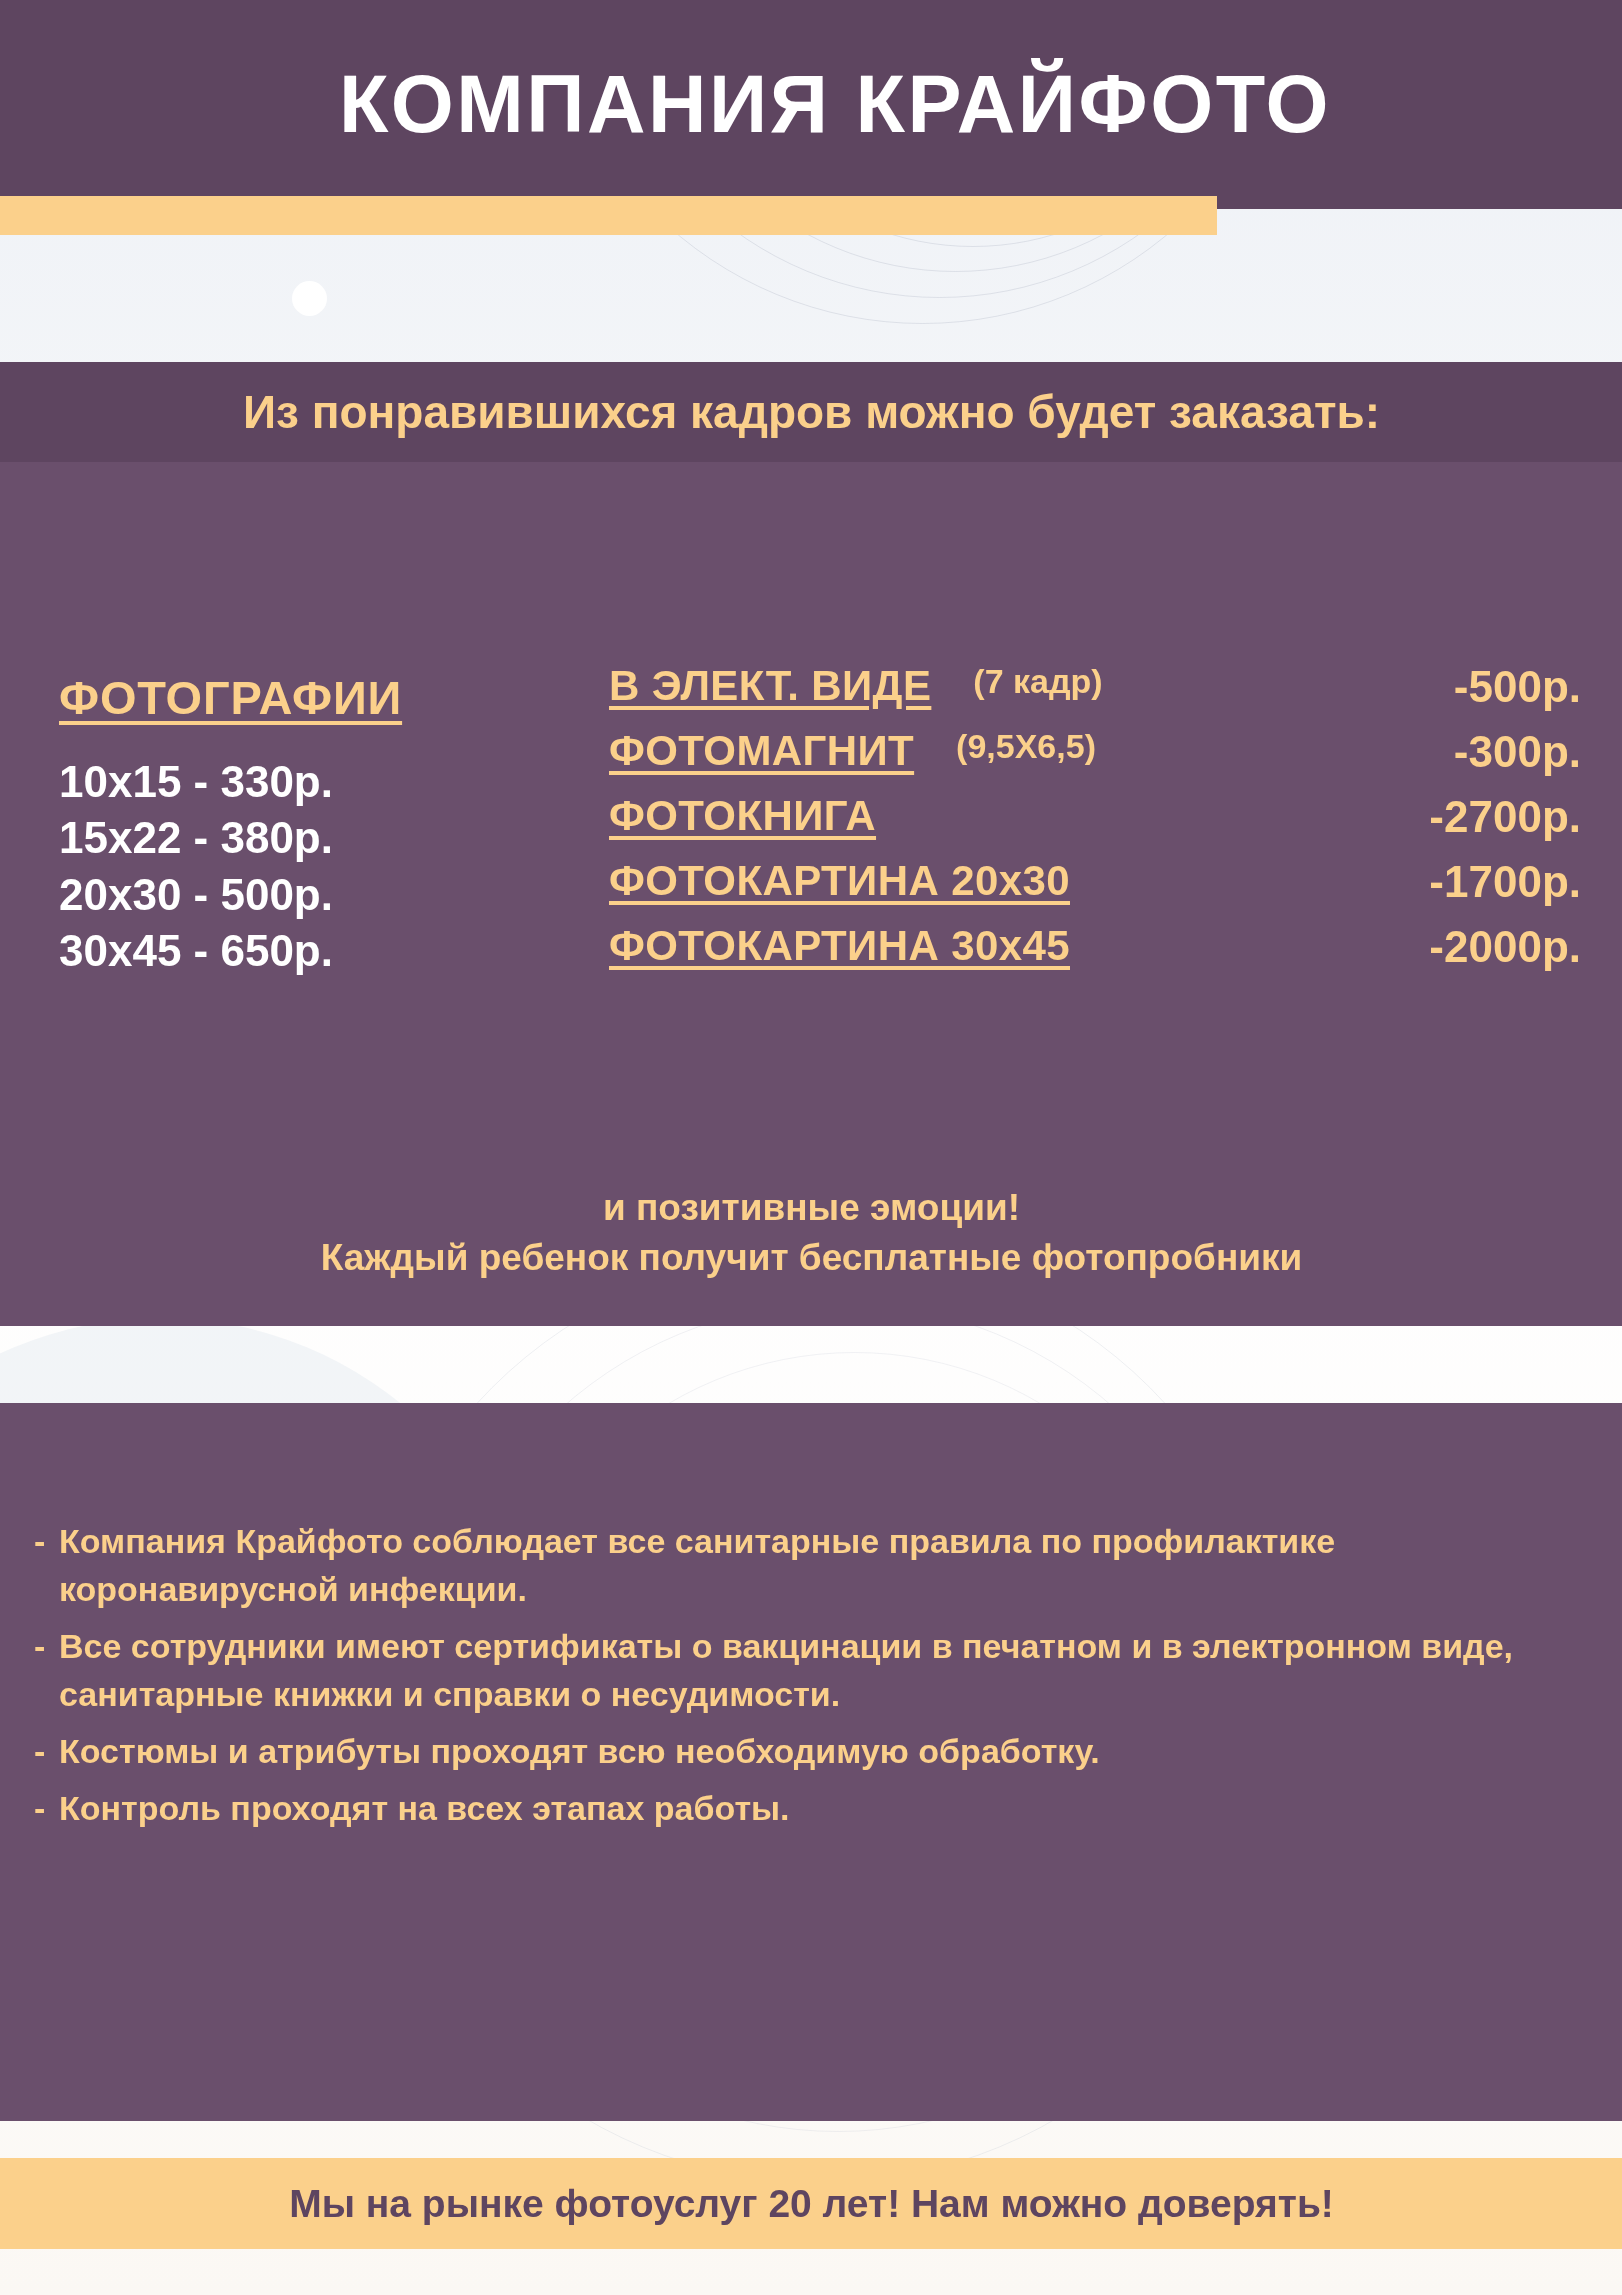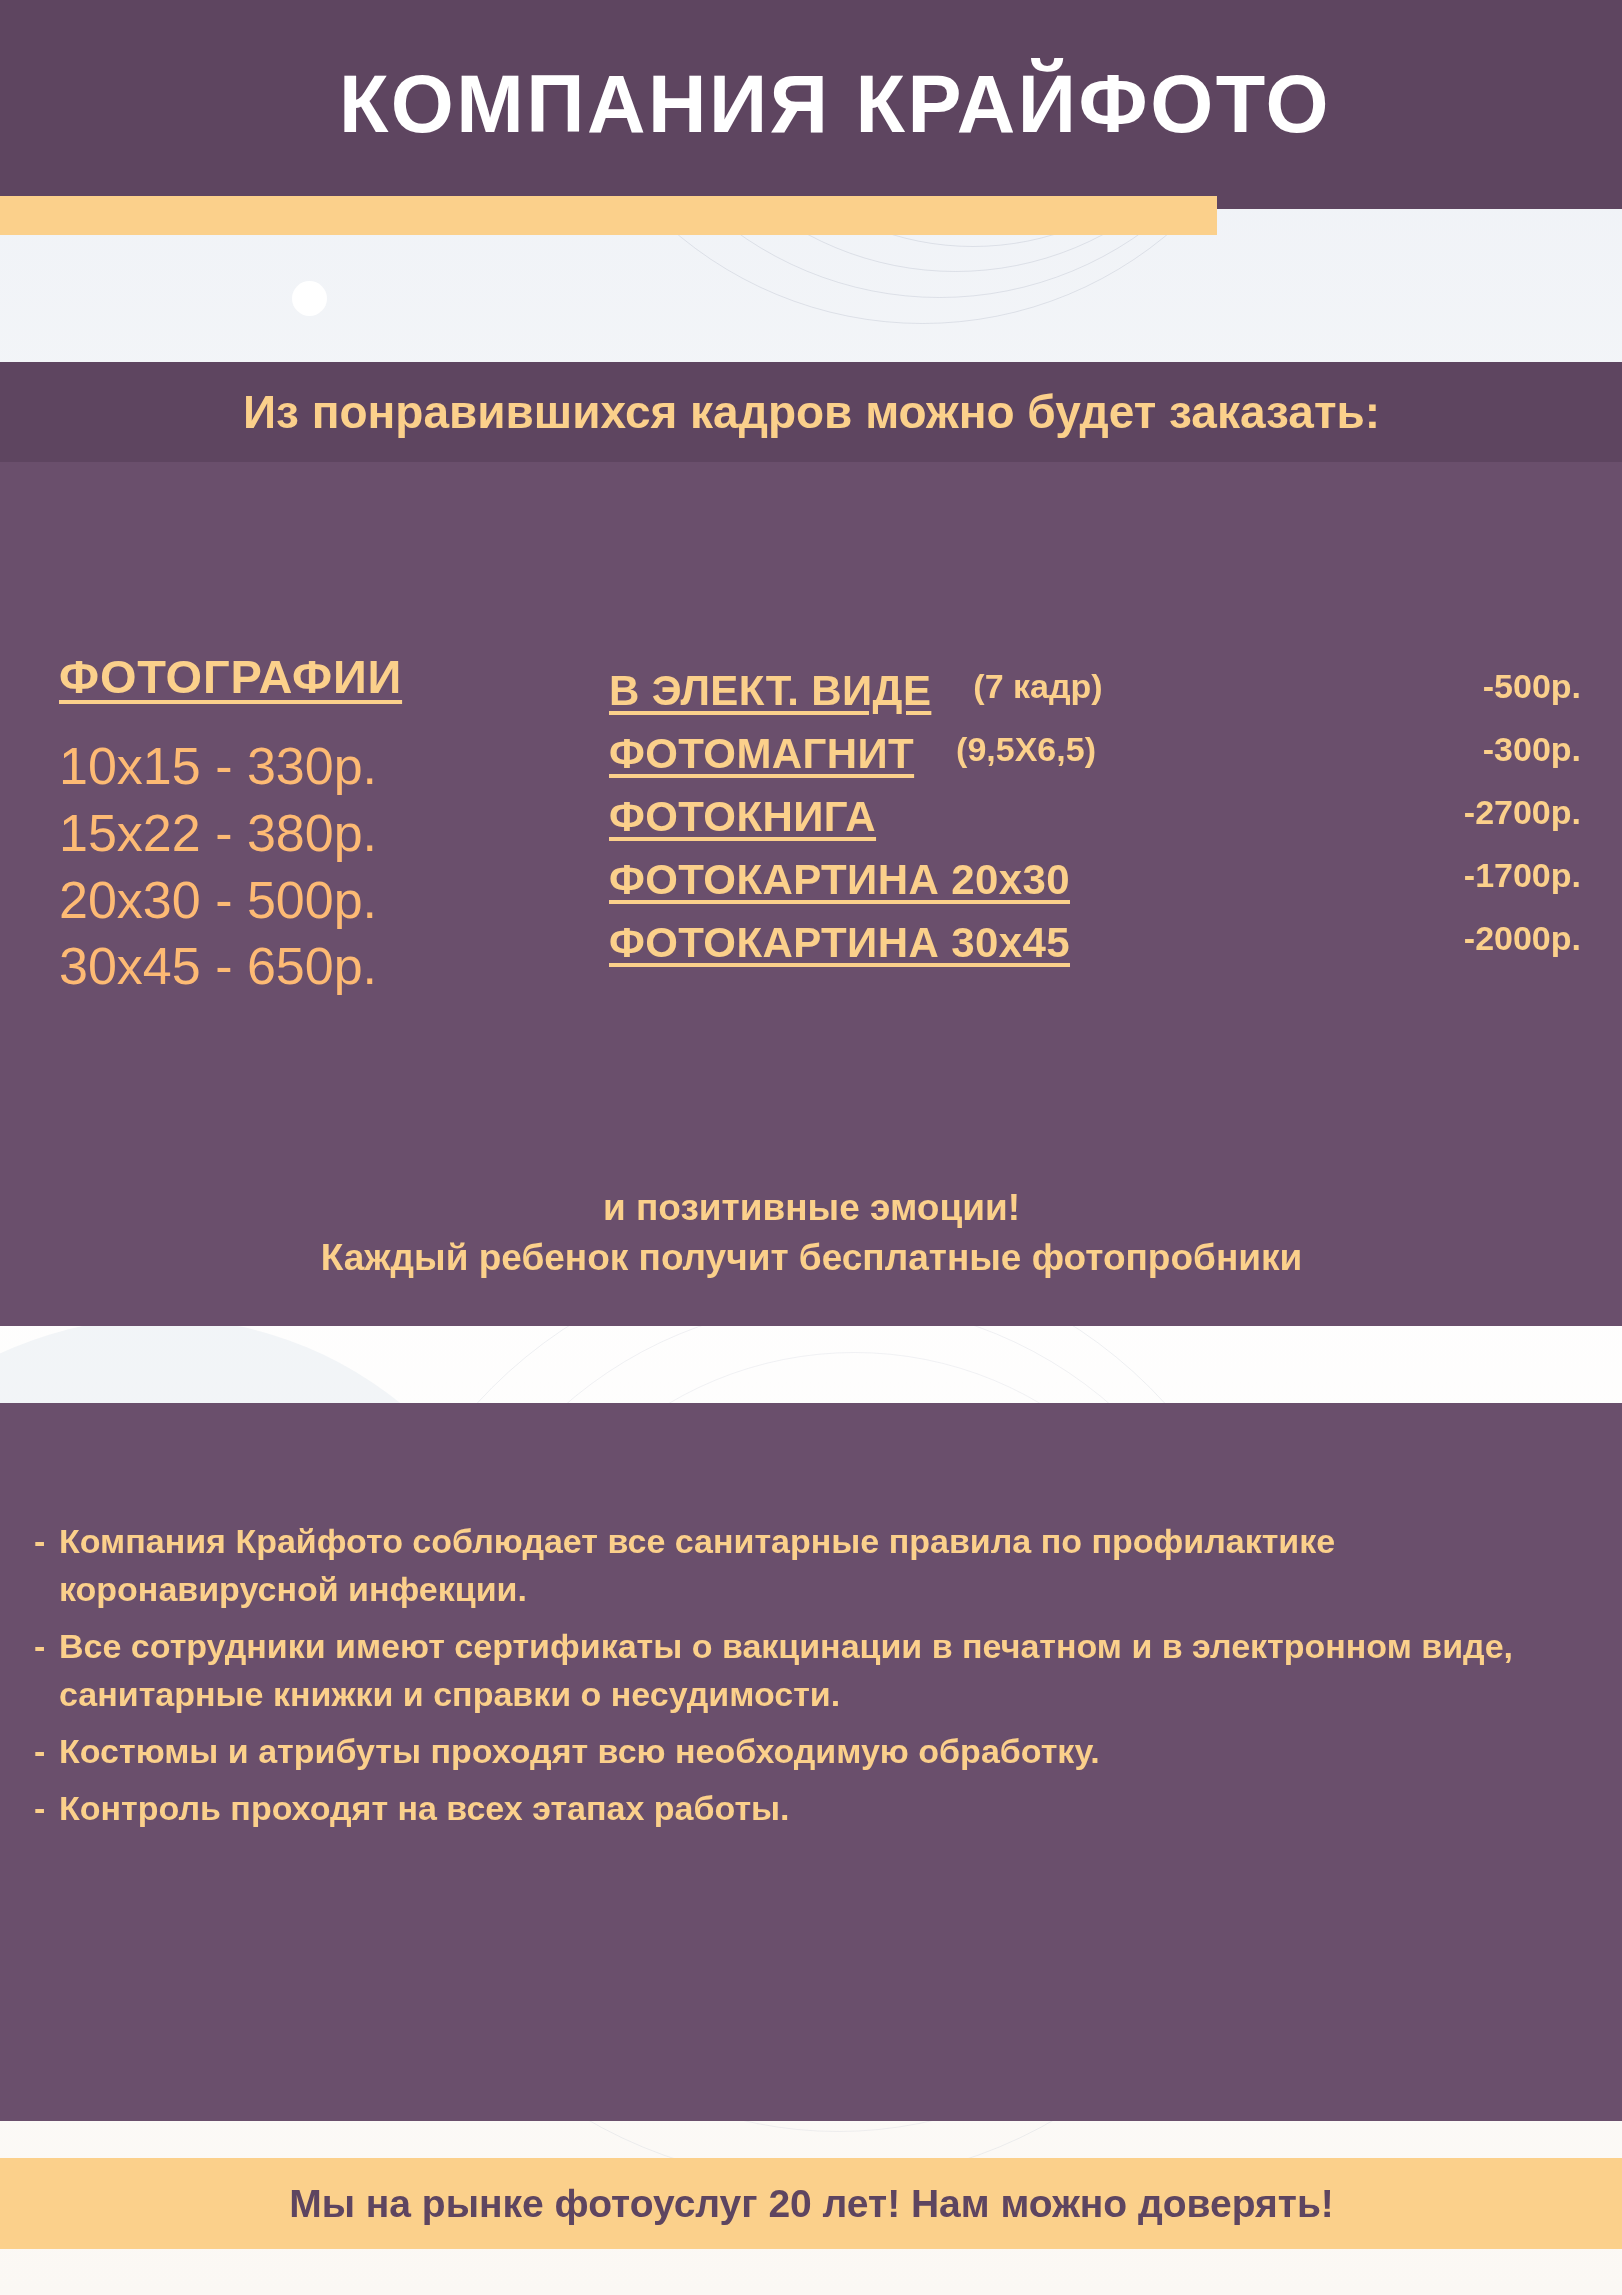--- a/index.html
+++ b/index.html
@@ -114,23 +114,23 @@
   .col-left .col-title {
     color: #fbd08b;
     font-size: 47px;
     font-weight: bold;
     text-decoration: underline;
     text-underline-offset: 6.8px;
     margin-bottom: 29px;
     letter-spacing: 0.8px;
   }
   .price-line {
-    color: #fdba74;
-    font-size: 52px;
-    font-weight: normal;
+    color: #ffffff;
+    font-size: 44px;
+    font-weight: bold;
     line-height: 1.28;
     white-space: nowrap;
   }
   .col-right {
     width: 1014px;
     padding-right: 42px;
     box-sizing: border-box;
   }
   .prod-row {
     display: flex;
@@ -146,21 +146,21 @@
     text-decoration: underline;
     text-underline-offset: 6px;
     letter-spacing: 0.4px;
   }
   .prod-sub {
     font-size: 34px;
     font-weight: bold;
     margin-left: 10px;
   }
   .prod-price {
-    font-size: 34px;
+    font-size: 44px;
     font-weight: bold;
     margin-left: auto;
     text-align: right;
     min-width: 211px;
   }
 
   
   .free-note {
     position: absolute;
     left: 0;

